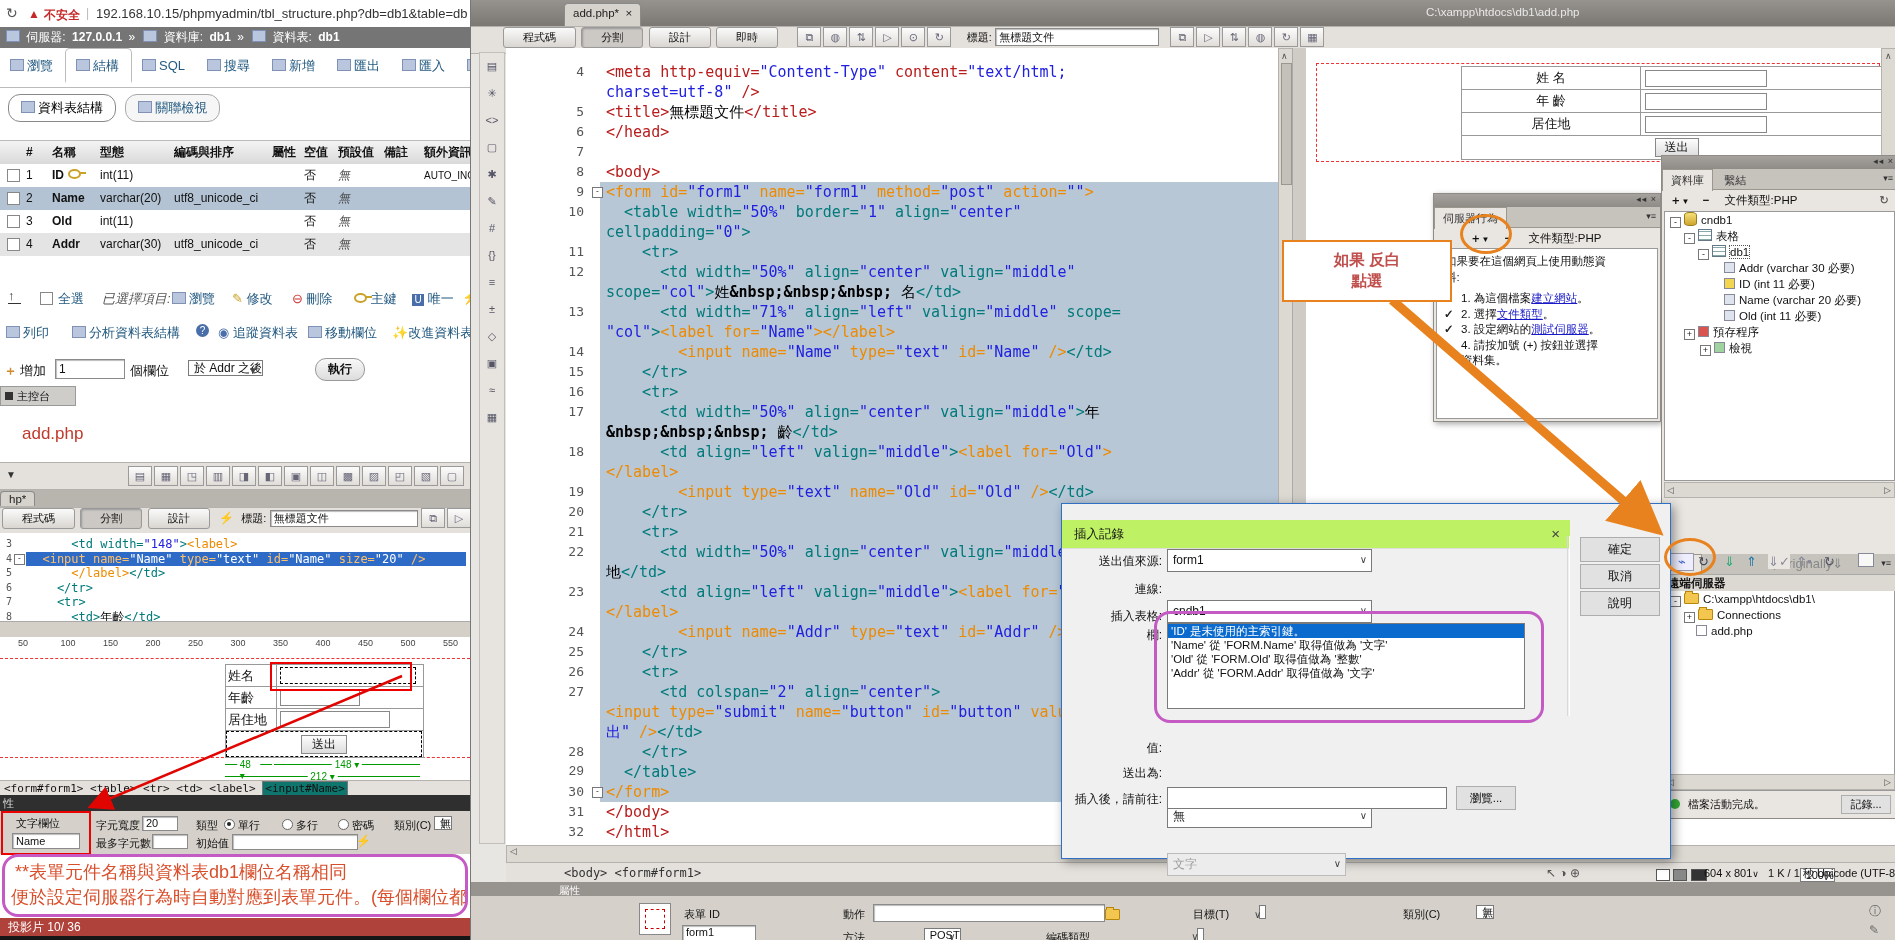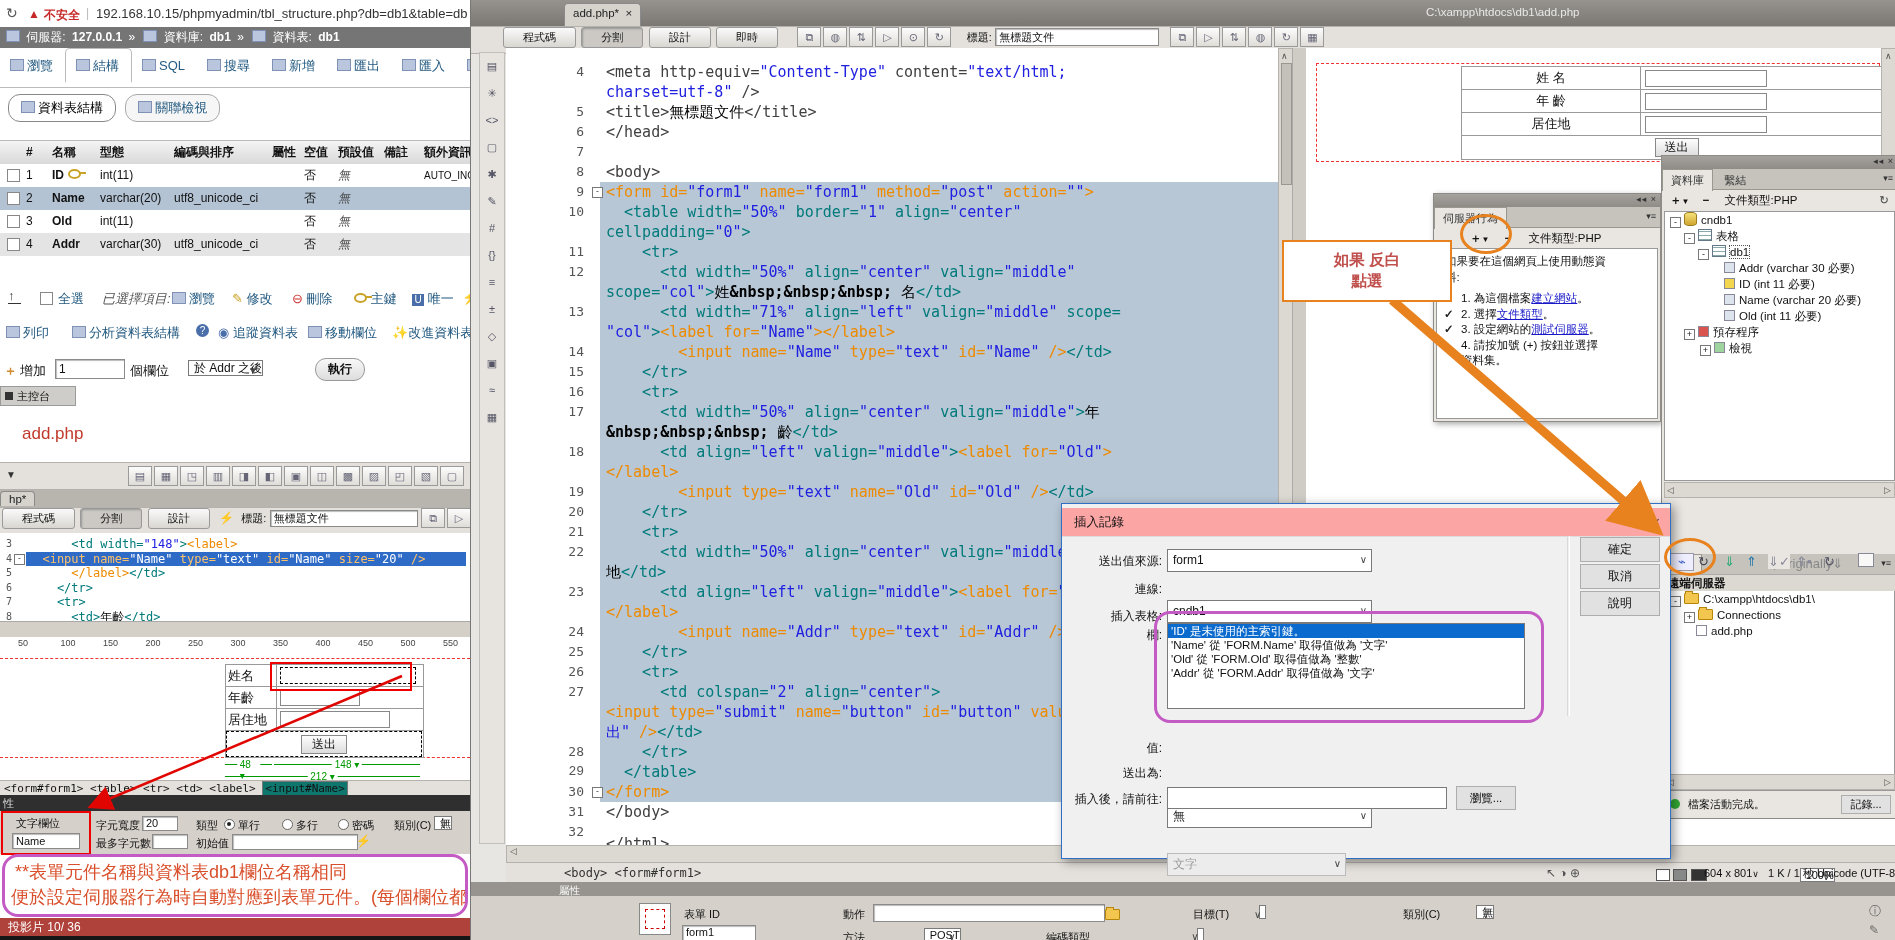--- a/index.html
+++ b/index.html
@@ -32,21 +32,21 @@
   .bar{background:#e4e1dc;border-top:1px solid #b5b2ad;border-bottom:1px solid #b5b2ad}
   .tbtn{display:inline-block;border:1px solid #9a9a9a;border-radius:3px;background:linear-gradient(#fafafa,#d9d6d1);
         padding:2px 19px;font-size:11px;margin-right:2px}
   .tbtn.pressed{background:#ccc9c4;box-shadow:inset 1px 1px 2px #999}
   .inset{background:#fff;border:1px solid #8a8a8a;box-shadow:inset 1px 1px 1px #bbb;font-size:11px;padding:0 3px}
   .icsq{display:inline-block;width:22px;height:18px;border:1px solid #9a9a9a;background:linear-gradient(#fcfcfc,#e0ddd8);
         margin-right:2px;text-align:center;line-height:18px;font-size:11px;color:#667}
   .gly{color:#556;font-size:12px;margin:0 4px}
   mono,.mono{font-family:"DejaVu Sans Mono",monospace}
   
-  .cb1{color:#404040}.ct{color:#007a7a}.co{color:#ee8a00}.cv{color:#2020e0}.ck{color:#000}.ce{color:#000;font-weight:bold}
+  .cb1{color:#b91c1c}.ct{color:#007a7a}.co{color:#ee8a00}.cv{color:#2020e0}.ck{color:#000}.ce{color:#000;font-weight:bold}
   .crow{position:relative;white-space:pre}
   .crow .lnum{position:absolute;text-align:right;color:#555}
   .crow .fold{position:absolute;width:9px;height:9px;border:1px solid #777;background:#fff;font-size:8px;line-height:8px;text-align:center;color:#333}
   .crow .ctext{position:absolute;top:0}
   .selbg{position:absolute;top:0;bottom:0;background:#b7c7d6}
   .minisel .selbg2{position:absolute;left:26px;right:4px;top:0;bottom:0;background:#2e6bc7}
   .minisel .co{color:#ffc06a}.minisel .cv{color:#fff}
   .greenm{color:#009900;font-size:10px}
   .gline{position:absolute;border-top:1px solid #009900;height:0}
   .gline i{position:absolute;top:-6px;left:50%;transform:translateX(-50%);background:#fff;padding:0 3px;font-style:normal;color:#009900;font-size:10px}
@@ -400,21 +400,21 @@
         <div class="crow sel" style="height: 20px; line-height: 20px;"><div class="selbg" style="left: 94px; right: 0px;"></div><span class="lnum" style="left: 48px; width: 30px; font-size: 13px;">24</span><span class="ctext" style="left: 100px;"><span class="co">        &lt;input name=</span><span class="cv">"Addr"</span><span class="co"> type=</span><span class="cv">"text"</span><span class="co"> id=</span><span class="cv">"Addr"</span><span class="co"> /&gt;</span><span class="ct">&lt;/td&gt;</span></span></div>
         <div class="crow sel" style="height: 20px; line-height: 20px;"><div class="selbg" style="left: 94px; right: 0px;"></div><span class="lnum" style="left: 48px; width: 30px; font-size: 13px;">25</span><span class="ctext" style="left: 100px;"><span class="ct">    &lt;/tr&gt;</span></span></div>
         <div class="crow sel" style="height: 20px; line-height: 20px;"><div class="selbg" style="left: 94px; right: 0px;"></div><span class="lnum" style="left: 48px; width: 30px; font-size: 13px;">26</span><span class="ctext" style="left: 100px;"><span class="ct">    &lt;tr&gt;</span></span></div>
         <div class="crow sel" style="height: 20px; line-height: 20px;"><div class="selbg" style="left: 94px; right: 0px;"></div><span class="lnum" style="left: 48px; width: 30px; font-size: 13px;">27</span><span class="ctext" style="left: 100px;"><span class="ct">      &lt;td colspan=</span><span class="cv">"2"</span><span class="ct"> align=</span><span class="cv">"center"</span><span class="ct">&gt;</span></span></div>
         <div class="crow sel" style="height: 20px; line-height: 20px;"><div class="selbg" style="left: 94px; right: 0px;"></div><span class="ctext" style="left: 100px;"><span class="co">&lt;input type=</span><span class="cv">"submit"</span><span class="co"> name=</span><span class="cv">"button"</span><span class="co"> id=</span><span class="cv">"button"</span><span class="co"> value=</span><span class="cv">"送</span></span></div>
         <div class="crow sel" style="height: 20px; line-height: 20px;"><div class="selbg" style="left: 94px; right: 0px;"></div><span class="ctext" style="left: 100px;"><span class="cv">出"</span><span class="co"> /&gt;</span><span class="ct">&lt;/td&gt;</span></span></div>
         <div class="crow sel" style="height: 20px; line-height: 20px;"><div class="selbg" style="left: 94px; right: 0px;"></div><span class="lnum" style="left: 48px; width: 30px; font-size: 13px;">28</span><span class="ctext" style="left: 100px;"><span class="ct">    &lt;/tr&gt;</span></span></div>
         <div class="crow sel" style="height: 20px; line-height: 20px;"><div class="selbg" style="left: 94px; right: 0px;"></div><span class="lnum" style="left: 48px; width: 30px; font-size: 13px; font-family: Liberation Mono, monospace;">29</span><span class="ctext" style="left: 100px;"><span class="ct">  &lt;/table&gt;</span></span></div>
         <div class="crow sel" style="height: 20px; line-height: 20px;"><div class="selbg" style="left: 94px; right: 0px;"></div><span class="lnum" style="left: 48px; width: 30px; font-size: 13px;">30</span><span class="fold" style="left: 86px; top: 5px;">-</span><span class="ctext" style="left: 100px;"><span class="co">&lt;/form&gt;</span></span></div>
         <div class="crow" style="height: 20px; line-height: 20px;"><span class="lnum" style="left: 48px; width: 30px; font-size: 13px;">31</span><span class="ctext" style="left: 100px;"><span class="cb1">&lt;/body&gt;</span></span></div>
-        <div class="crow" style="height: 20px; line-height: 20px;"><span class="lnum" style="left: 48px; width: 30px; font-size: 13px;">32</span><span class="ctext" style="left: 100px; margin-top: 12px;"><span class="cb1">&lt;/html&gt;</span></span></div>
+        <div class="crow" style="height: 20px; line-height: 20px;"><span class="lnum" style="left: 48px; width: 30px; font-size: 13px;">32</span><span class="ctext" style="left: 100px;"><span class="cb1">&lt;/html&gt;</span></span></div>
       </div>
 
     <div class="a scroll" style="left:807px;top:48px;width:14px;height:797px">
       <div class="a" style="left:2px;top:2px">∧</div>
       <div class="a" style="left:2px;top:784px">∨</div>
       <div class="a" style="left:2px;top:14px;width:9px;height:120px;background:#c4c0ba;border:1px solid #9a978f"></div>
     </div>
     <div class="a" style="left:821px;top:48px;width:14px;height:797px;background:#cfccc6;border-left:1px solid #aaa;border-right:1px solid #aaa"></div>
 
     <div class="a" style="left:835px;top:48px;width:590px;height:797px;background:#fff;overflow:hidden">
@@ -534,21 +534,21 @@
         <span style="margin-left:2px">◁</span><span class="a" style="right:3px">▷</span>
       </div>
       <div class="a nowrap" style="left:0;top:634px;width:233px;height:26px;border-top:1px solid #999;font-size:11px;line-height:26px">
         <span style="display:inline-block;width:10px;height:10px;border-radius:50%;background:#3a3;margin:0 5px 0 8px;vertical-align:-1px"></span>
         <span>檔案活動完成。</span>
         <span class="a btn" style="right:4px;top:4px;width:48px;height:17px;line-height:17px;font-size:11px">記錄...</span>
       </div>
     </div>
 
     <div class="a dlg" style="left:590px;top:503px;width:608px;height:354px;z-index:8">
-      <div class="a nowrap" style="left:0;top:4px;width:608px;height:28px;background:#fca5a5;border-bottom:1px solid #ddd;font-size:12.5px;line-height:28px">
+      <div class="a nowrap" style="left:0;top:16px;width:508px;height:28px;background:#bef264;border-bottom:1px solid #ddd;font-size:12.5px;line-height:28px">
         <span style="margin-left:12px">插入記錄</span>
         <span class="a" style="right:10px;top:0;font-size:15px;color:#444">×</span>
       </div>
       <span class="dlglab" style="left:0;top:49px;width:100px">送出值來源:</span>
       <div class="a combo" style="left:105px;top:45px;width:198px;height:21px"><span>form1</span><span class="ar">∨</span></div>
       <span class="dlglab" style="left:0;top:77px;width:100px">連線:</span>
       <div class="a combo" style="left:105px;top:73px;width:198px;height:21px"><span>cndb1</span><span class="ar">∨</span></div>
       <span class="dlglab" style="left:0;top:104px;width:100px">插入表格:</span>
       <div class="a combo" style="left:105px;top:100px;width:198px;height:21px"><span>db1</span><span class="ar">∨</span></div>
       <span class="dlglab" style="left:0;top:123px;width:100px">欄:</span>

